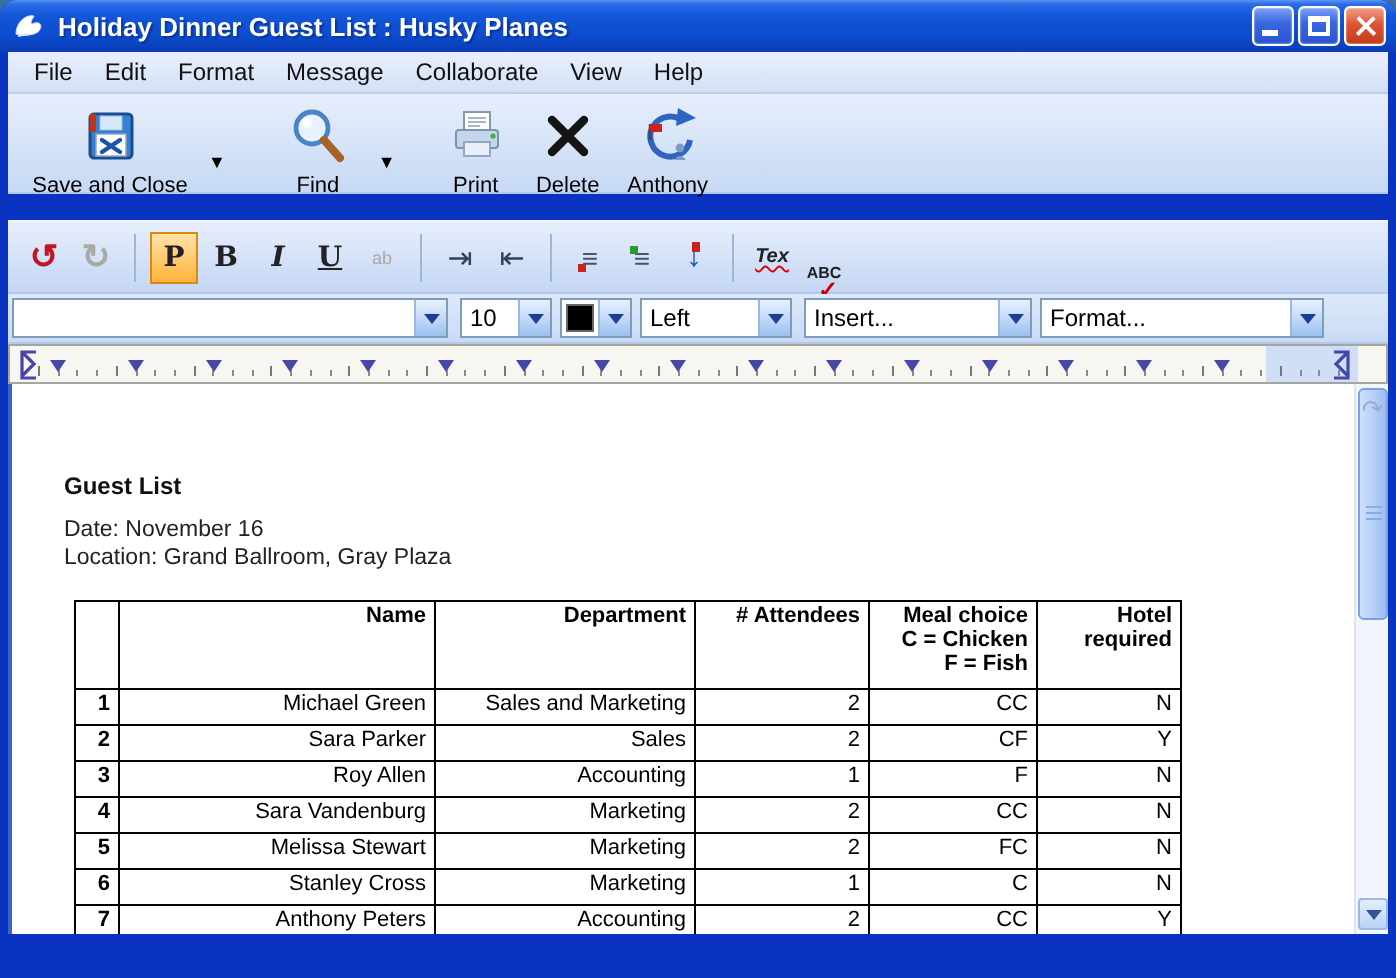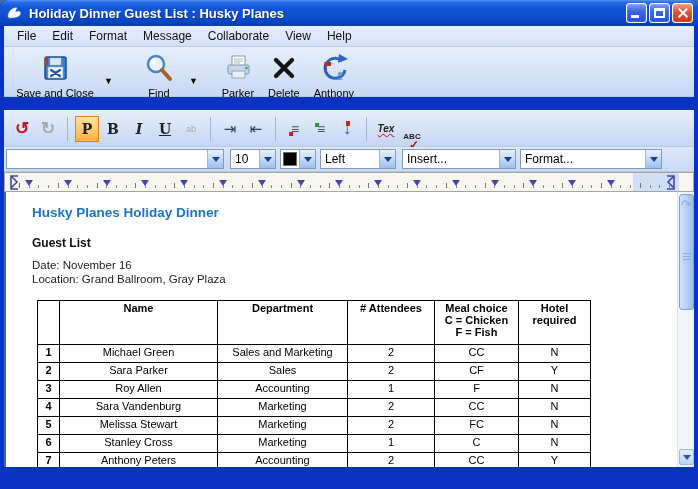--- a/index.html
+++ b/index.html
@@ -114,21 +114,21 @@
   #docarea{
     position:absolute; left:4px; top:192px; width:673px; height:275px;
     background:#fff; overflow:hidden; border-left:2px solid #3b62c8;
   }
   #doc-title{ position:absolute; left:26px; top:13px; font-size:13.5px; font-weight:bold; color:#1b74c6; }
   #doc-subtitle{ position:absolute; left:26px; top:44px; font-size:12px; font-weight:bold; color:#111; }
   #doc-date{ position:absolute; left:26px; top:67px; font-size:11.5px; color:#222; }
   #doc-location{ position:absolute; left:26px; top:81px; font-size:11.5px; color:#222; }
   #guest-table{ position:absolute; left:31px; top:108px; border-collapse:collapse; table-layout:fixed; }
   #guest-table th, #guest-table td{
-    border:1px solid #000; font-size:11px; padding:1px 4px; text-align:center; vertical-align:top;
+    border:1px solid #000; font-size:11px; padding:1px 4px; text-align:right; vertical-align:top;
     overflow:hidden; white-space:pre-line;
   }
   #guest-table th{ font-weight:bold; height:44px; }
   #guest-table td{ height:18px; white-space:nowrap; }
   #guest-table td.rownum{ font-weight:bold; }
   
   #vscroll{ position:absolute; left:677px; top:192px; width:17px; height:275px; background:#f2f5fc; border-left:1px solid #dfe4ee; }
   #vthumb{
     position:absolute; left:1px; top:2px; width:15px; height:116px;
     background:linear-gradient(90deg,#cde0fb,#b7d0f7 50%,#9cbdf0); border:1px solid #7ba2e0; border-radius:3px;
@@ -223,21 +223,21 @@
     <div class="tbtn" style="width:44px">
       <div class="ticon">
         <svg width="28" height="28" viewBox="0 0 28 28">
           <rect x="8" y="2" width="13" height="10" fill="#ffffff" stroke="#8898a8" stroke-width="1"></rect>
           <path d="M10,5 h9 M10,7 h9 M10,9 h6" stroke="#aab8c6" stroke-width="1"></path>
           <rect x="4" y="11" width="21" height="9" rx="1.5" fill="#c6d6ea" stroke="#7a94b4" stroke-width="1"></rect>
           <rect x="8" y="17" width="13" height="7" fill="#e9eff8" stroke="#90a8c0" stroke-width="1"></rect>
           <circle cx="22.5" cy="14" r="1.3" fill="#3fae3f"></circle>
         </svg>
       </div>
-      <span class="tlabel">Parker</span>
+      <span class="tlabel">Print</span>
     </div>
     <div class="tbtn" style="width:48px">
       <div class="ticon">
         <svg width="26" height="26" viewBox="0 0 26 26">
           <path d="M5,5 L21,21 M21,5 L5,21" stroke="#141414" stroke-width="4.2" stroke-linecap="round"></path>
         </svg>
       </div>
       <span class="tlabel">Delete</span>
     </div>
     <div class="tbtn" style="width:52px">
@@ -418,21 +418,20 @@
       <div class="tabstop" style="left: 369.2px;"></div>
       <div class="tabstop" style="left: 408px;"></div>
       <div class="tabstop" style="left: 446.8px;"></div>
       <div class="tabstop" style="left: 485.6px;"></div>
       <div class="tabstop" style="left: 524.4px;"></div>
       <div class="tabstop" style="left: 563.2px;"></div>
       <div class="tabstop" style="left: 602px;"></div>
     </div>
 
   <div id="docarea">
-    <div id="doc-title">Husky Planes Holiday Dinner</div>
     <div id="doc-subtitle">Guest List</div>
     <div id="doc-date">Date: November 16</div>
     <div id="doc-location">Location: Grand Ballroom, Gray Plaza</div>
     <table id="guest-table">
       <colgroup>
         <col style="width:22px">
           <col style="width:158px">
           <col style="width:130px">
         <col style="width:87px">
           <col style="width:84px">

